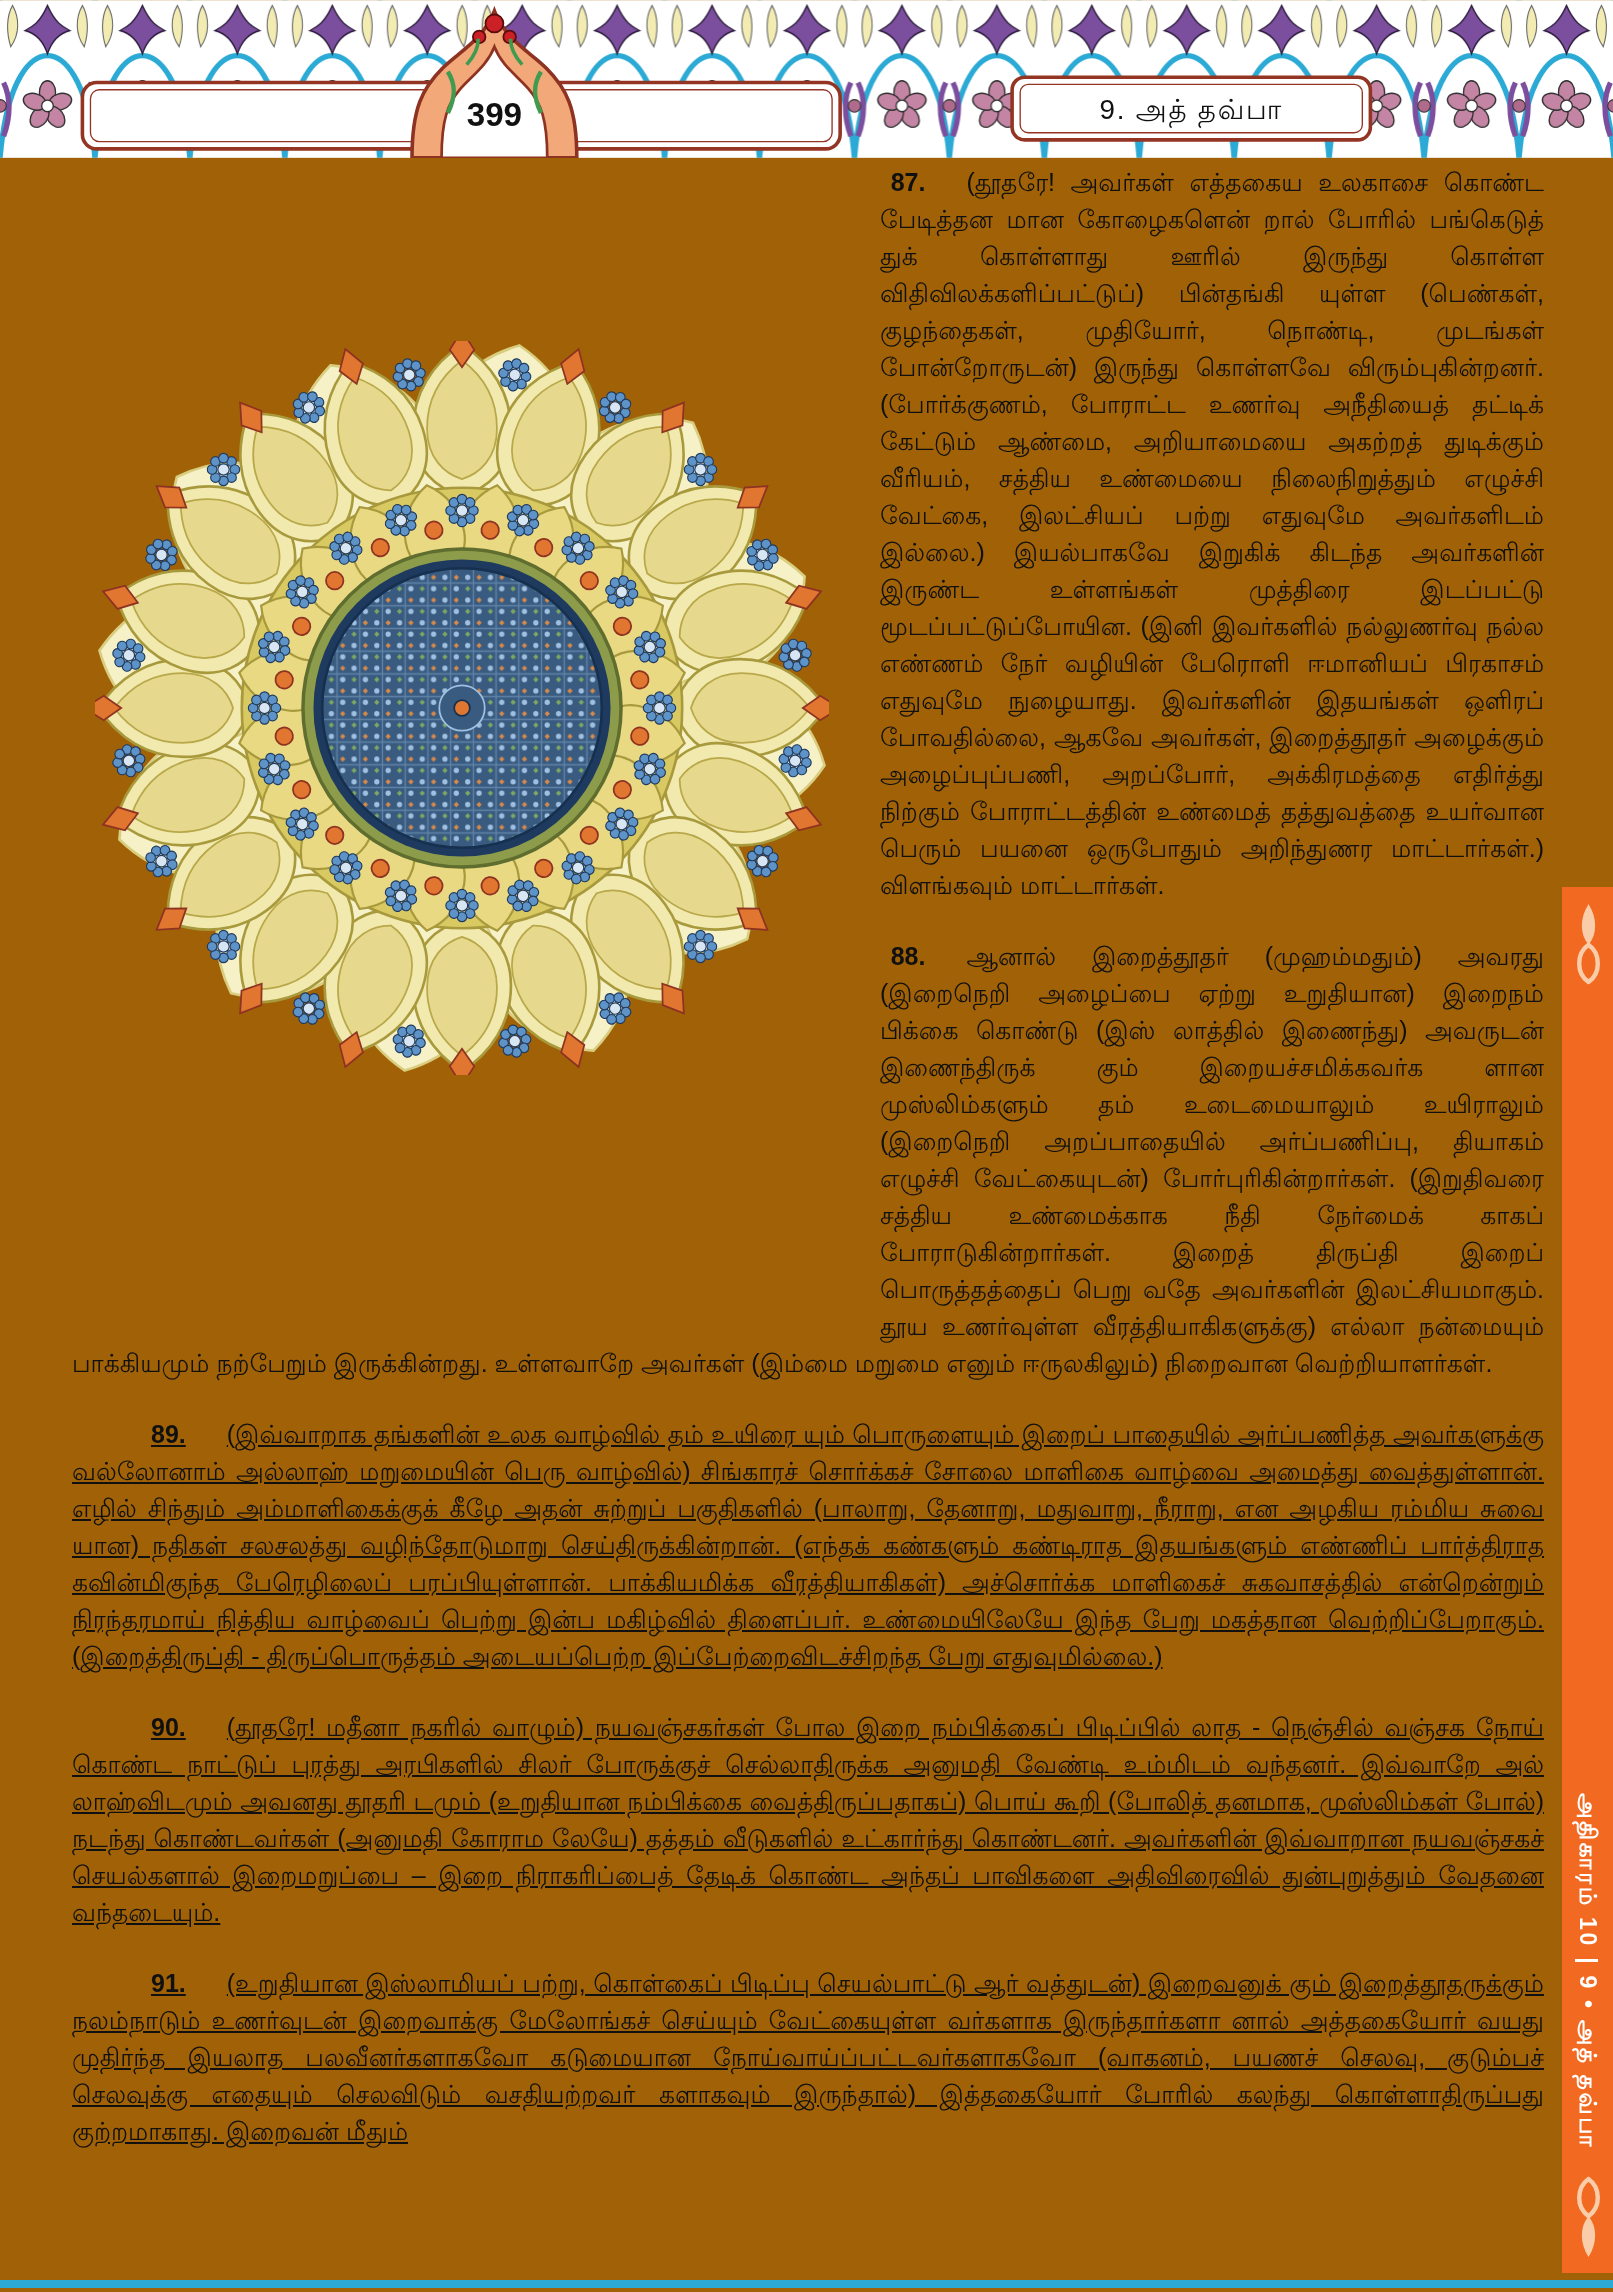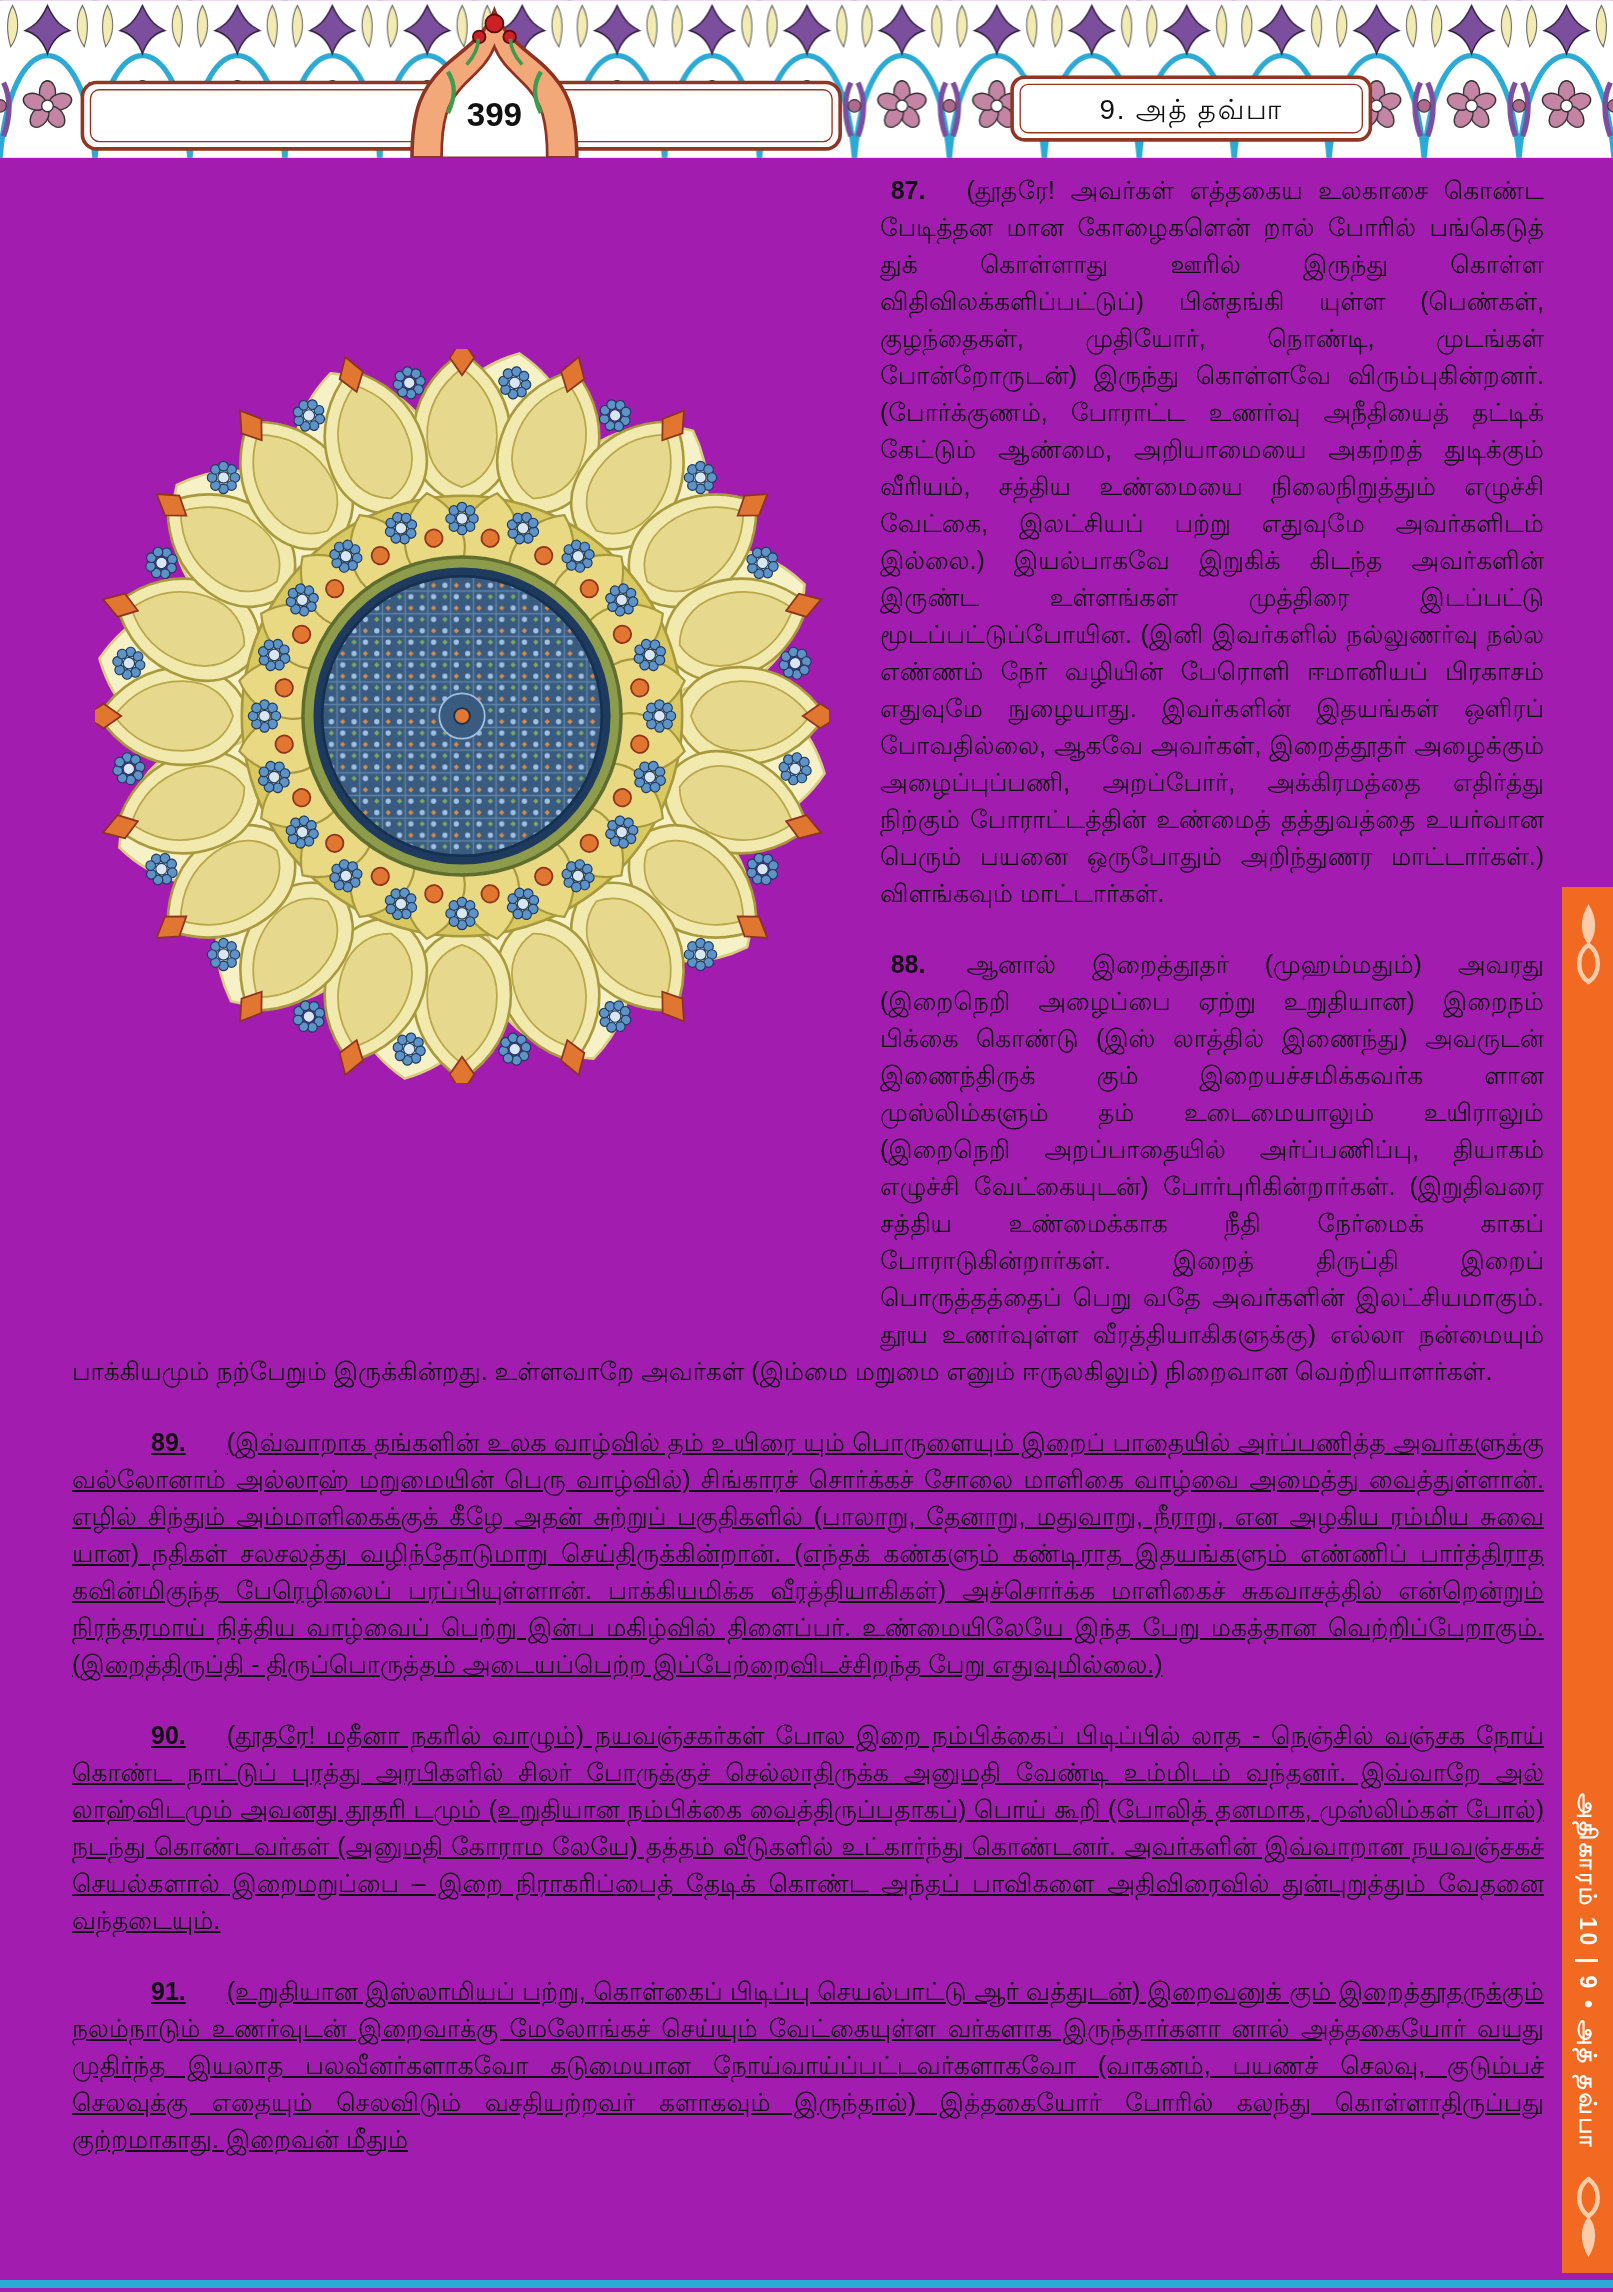--- a/index.html
+++ b/index.html
@@ -1,21 +1,21 @@
 <!DOCTYPE html>
 <html style="font-size:14.3px"><head>
 <meta charset="utf-8">
 <style>
   html,body{margin:0;padding:0;background:#e8e8e8;}
-  .page{position:relative;width:1614px;height:2293px;background:#a21caf;overflow:hidden;
+  .page{position:relative;width:1614px;height:2293px;background:#a16207;overflow:hidden;
         font-family:"Liberation Sans","DejaVu Sans",sans-serif;color:#101010;}
   
   .hdr{position:absolute;top:0;left:0;width:1614px;height:158px;}
   
-  .main{position:absolute;top:172px;left:72px;width:1472px;}
+  .main{position:absolute;top:164px;left:72px;width:1472px;}
   .figure-float{float:left;width:808px;height:1170px;}
   .mandala{display:block;margin:177px 0 0 23px;}
   p.verse{margin:0 0 34px 0;font-size:25px;line-height:37px;text-align:justify;}
   p.col{text-indent:10.7px;}
   p.full{text-indent:79px;clear:left;text-decoration:underline;}
   .vnum{font-weight:bold;margin-right:41px;}
   
   .sidebar{position:absolute;left:1562px;top:887px;width:52px;height:1386px;background:#f26a21;
            display:flex;flex-direction:column;align-items:center;box-sizing:border-box;padding:12.5px 0;}
   .side-spacer{flex:1;}

